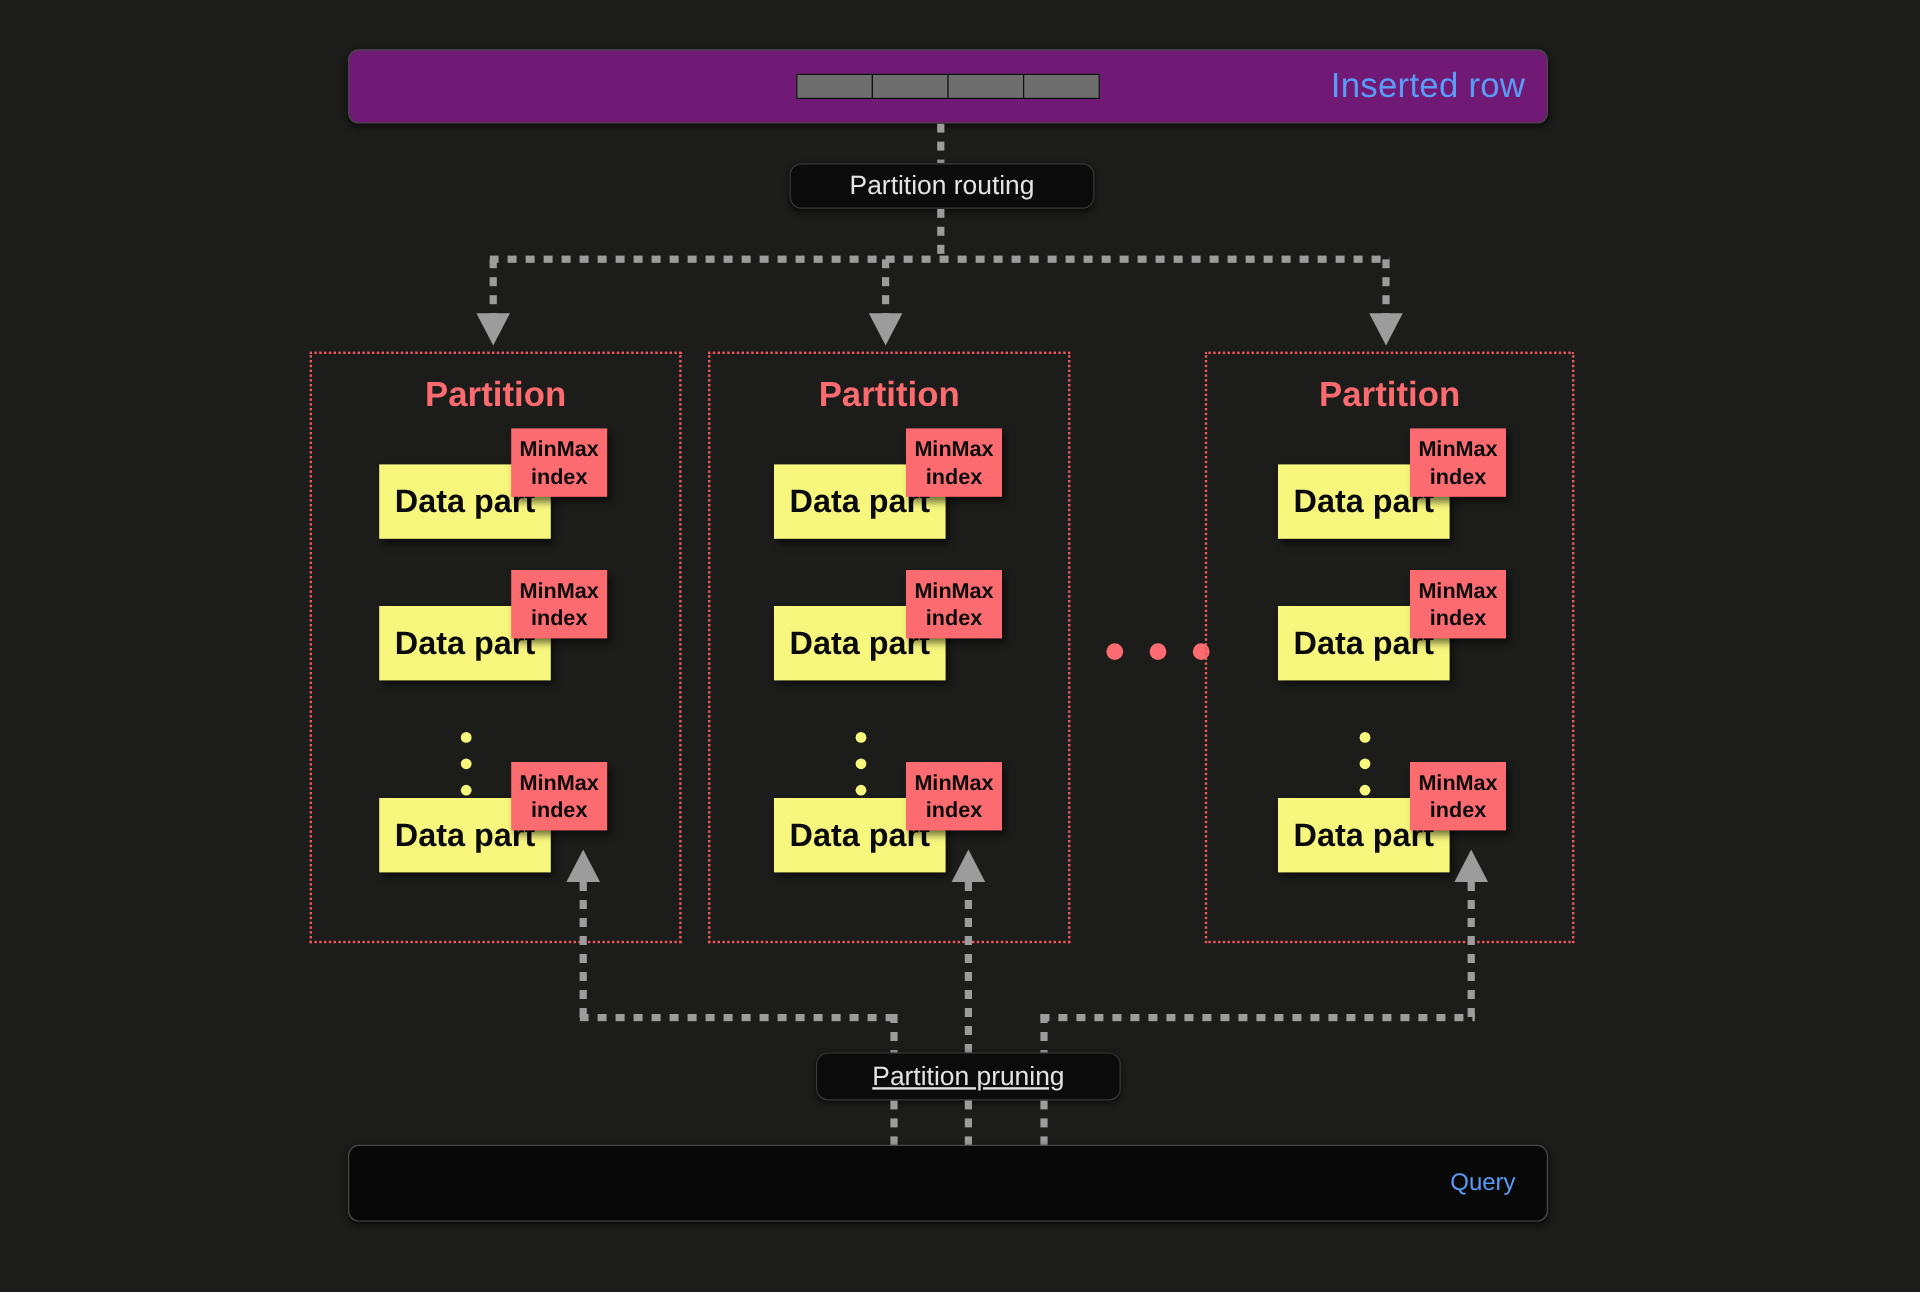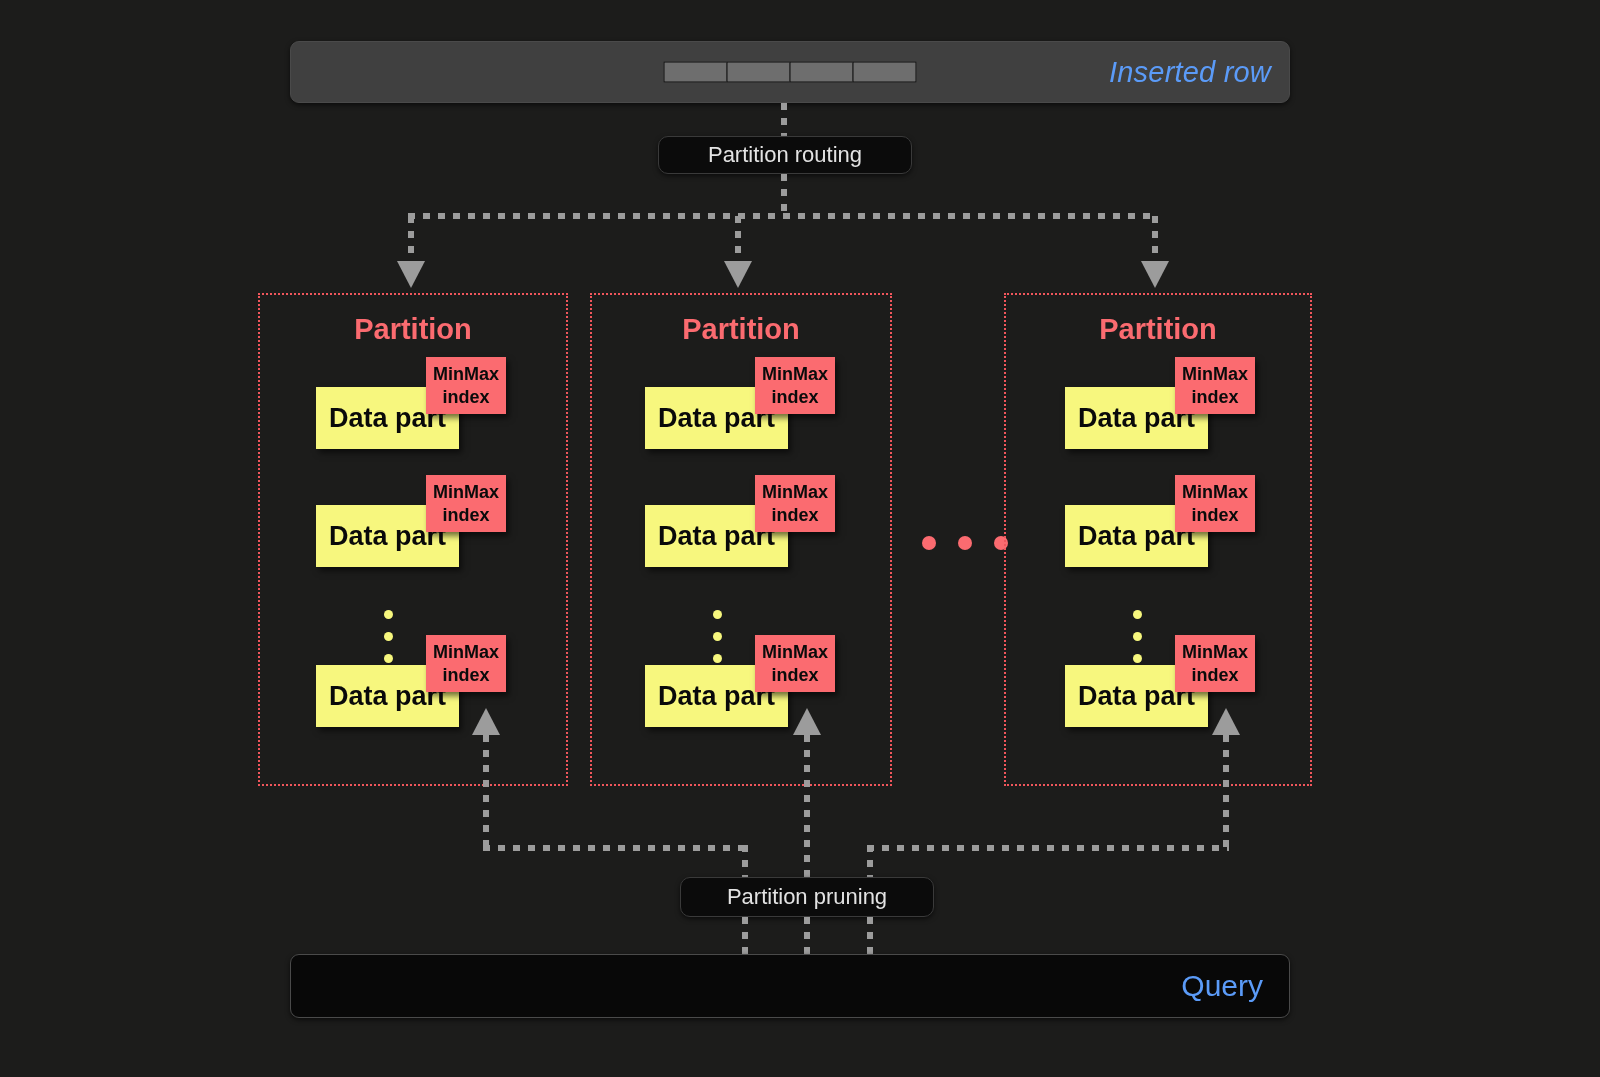--- a/index.html
+++ b/index.html
@@ -18,25 +18,24 @@
     height: 1077px;
   }
 
   
   .abs { position: absolute; }
 
   
   .rowbar {
     left: 290px; top: 41px;
     width: 1000px; height: 62px;
-    background: #404040;
+    background: #701a75;
     border: 1px solid #4a4a4a;
     border-radius: 9px;
     box-shadow: 0 2px 5px rgba(0,0,0,.6);
-    font-style: italic;
   }
   .rowbar-label {
     position: absolute;
     right: 18px; top: 50%;
     transform: translateY(-50%);
     color: #5b9bf8;
     font-size: 29px;
     letter-spacing: .2px;
     white-space: nowrap;
   }
@@ -60,21 +59,21 @@
     border: 1px solid #3a3a3a;
     border-radius: 10px;
     color: #e3e3e3;
     font-size: 22px;
     display: flex;
     align-items: center;
     justify-content: center;
     box-shadow: 0 2px 5px rgba(0,0,0,.6);
   }
   .routing-box { left: 658px; top: 136px; width: 254px; height: 38px; text-align: right; }
-  .pruning-box { left: 680px; top: 877px; width: 254px; height: 40px; }
+  .pruning-box { left: 680px; top: 877px; width: 254px; height: 40px; text-decoration: underline; }
 
   
   .querybar {
     left: 290px; top: 954px;
     width: 1000px; height: 64px;
     background: #080808;
     border: 1px solid #4a4a4a;
     border-radius: 9px;
     box-shadow: 0 2px 5px rgba(0,0,0,.6);
     display: flex;
@@ -87,21 +86,21 @@
     color: #f0f0f0;
     white-space: pre;
     letter-spacing: 0px;
   }
   .query-key { color: #fb6a6a; }
   .query-label {
     position: absolute;
     right: 26px; top: 50%;
     transform: translateY(-50%);
     color: #5b9bf8;
-    font-size: 30px;
+    font-size: 20px;
   }
 
   
   .partition {
     top: 293px;
     height: 493px;
     border: 2px dotted #f0565c;
     font-weight: bold;
   }
   .p1 { left: 258px;  width: 310px; }

